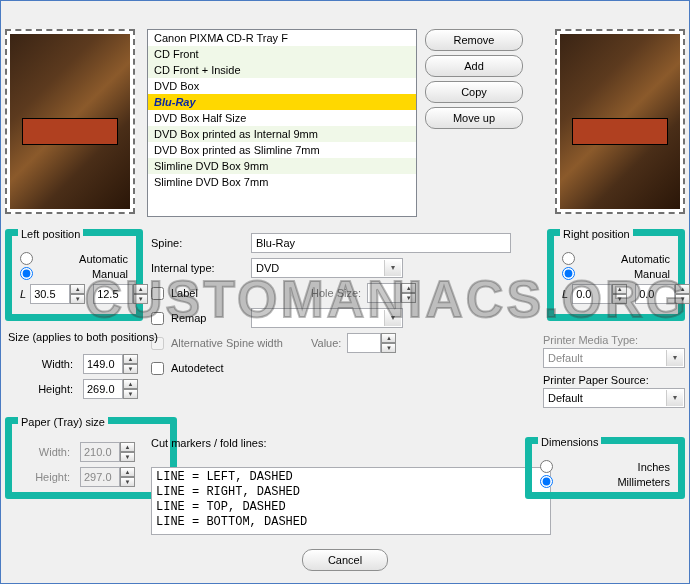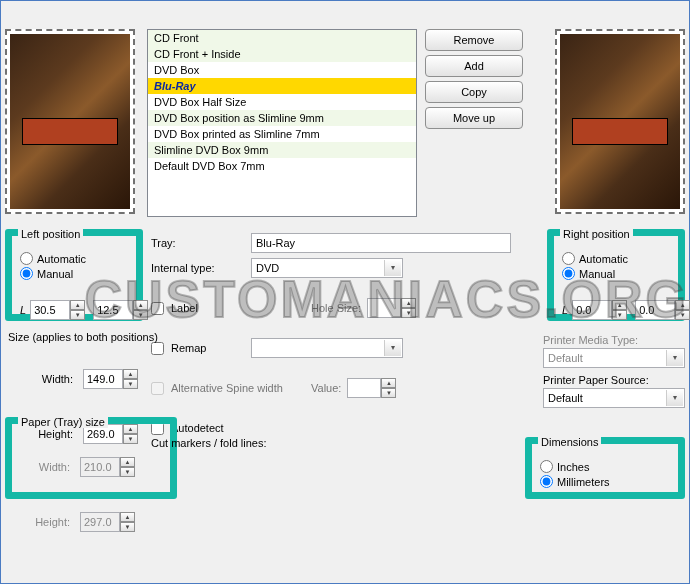--- a/index.html
+++ b/index.html
@@ -18,37 +18,37 @@
 
 .format-list { position: absolute; left: 146px; top: 0; width: 270px; height: 188px; border: 1px solid #828790; background: #fff; overflow-y: auto; }
 .format-item { padding: 1px 6px; line-height: 14px; color: #000; }
 .format-item.alt { background: #f0f8e8; }
 .format-item.selected { background: #ffd800; font-weight: bold; font-style: italic; color: #0a28a0; }
 .format-list::-webkit-scrollbar { width: 17px; }
 .format-list::-webkit-scrollbar-track { background: #f0f0f0; border-left: 1px solid #ccc; }
 .format-list::-webkit-scrollbar-thumb { background: #cdcdcd; border: 1px solid #a0a0a0; border-radius: 2px; }
 
 .side-buttons { position: absolute; left: 424px; top: 0; width: 98px; }
-.btn { display: block; width: 98px; height: 22px; margin-bottom: 4px; background: linear-gradient(to bottom, #fff, #e3e3e3); border: 1px solid #8e8f8f; border-radius: 4px; text-align: center; line-height: 20px; color: #000; }
+.btn { display: block; width: 98px; height: 22px; margin-bottom: 4px; background: linear-gradient(to bottom, #fff, #e3e3e3); border: 1px solid #8e8f8f; border-radius: 10px; text-align: center; line-height: 20px; color: #000; }
 .btn.disabled { color: #777; }
 
 .group { position: absolute; border: 7px solid #14b8a6; border-radius: 3px; padding: 14px 8px 8px 8px; }
 .group-title { position: absolute; top: -8px; left: 6px; background: #f0f0f0; padding: 0 3px; color: #000; }
 .grp-leftpos { left: 4px; top: 200px; width: 138px; height: 92px; }
 .grp-rightpos { right: 4px; top: 200px; width: 138px; height: 92px; }
 .grp-size { left: 4px; top: 302px; width: 172px; height: 72px; border: none; padding-top: 18px; }
 .grp-paper { left: 4px; top: 388px; width: 172px; height: 82px; }
 .grp-dim { right: 4px; top: 408px; width: 160px; height: 62px; }
 
-.radio-row { display: flex; align-items: center; margin: 2px 0; }
+.radio-row { display: flex; align-items: center; margin: 2px 0; justify-content: space-between; }
 .radio-row input[type=radio], .ck-row input[type=checkbox] { margin-right: 4px; }
 .radio-row.disabled span, .row.disabled span, .row.disabled label { color: #777; }
 .spin-pair { display: flex; align-items: center; margin-top: 4px; }
 .spin-label { width: 10px; font-style: italic; }
-.spinner { display: inline-flex; align-items: center; margin: 16px 4px; }
+.spinner { display: inline-flex; align-items: center; margin: 0 4px; }
 .spinner input { width: 40px; height: 20px; border: 1px solid #abadb3; padding: 0 3px; text-align: left; }
 .spinner .arrows { width: 15px; height: 20px; display: flex; flex-direction: column; }
 .spinner .arrows span { flex: 1; border: 1px solid #8e8f8f; background: linear-gradient(to bottom,#fff,#e0e0e0); font-size: 6px; text-align: center; line-height: 8px; color: #444; }
 
 .mid { position: absolute; left: 150px; top: 200px; right: 150px; }
 .row { display: flex; align-items: center; margin: 3px 0; min-height: 22px; }
 .row label { min-width: 100px; color: #000; }
 .txt { border: 1px solid #abadb3; height: 20px; padding: 0 4px; background: #fff; }
 .combo { border: 1px solid #abadb3; height: 20px; padding-left: 4px; padding-right: 18px; background: #fff; position: relative; display: inline-block; line-height: 18px; }
 .combo::after { content: "▾"; position: absolute; right: 1px; top: 1px; width: 16px; height: 16px; text-align: center; line-height: 16px; color: #555; border-left: 1px solid #ccc; background: linear-gradient(to bottom,#fff,#e0e0e0); font-size: 8px; }
@@ -80,29 +80,30 @@
   <div class="content">
 
     <div class="preview preview-left">
         <div class="preview-inner"></div>
       </div>
     <div class="preview preview-right">
         <div class="preview-inner"></div>
       </div>
 
     <div class="format-list">
+        <div class="format-item">Canon PIXMA CD-R Tray F</div>
         <div class="format-item alt">CD Front</div>
         <div class="format-item alt">CD Front + Inside</div>
         <div class="format-item">DVD Box</div>
         <div class="format-item alt selected">Blu-Ray</div>
         <div class="format-item">DVD Box Half Size</div>
-        <div class="format-item alt">DVD Box position as Slimline 9mm</div>
+        <div class="format-item alt">DVD Box printed as Internal 9mm</div>
         <div class="format-item">DVD Box printed as Slimline 7mm</div>
         <div class="format-item alt">Slimline DVD Box 9mm</div>
-        <div class="format-item">Default DVD Box 7mm</div>
+        <div class="format-item">Slimline DVD Box 7mm</div>
       </div>
 
     <div class="side-buttons">
       <div class="btn">Remove</div>
       <div class="btn">Add</div>
       <div class="btn">Copy</div>
       <div class="btn">Move up</div>
     </div>
 
     <div class="group grp-leftpos">
@@ -158,21 +159,21 @@
             <span class="arrows">
               <span>▲</span>
               <span>▼</span>
             </span>
           </span>
       </div>
     </div>
 
     <div class="mid">
       <div class="row">
-          <label>Tray:</label>
+          <label>Spine:</label>
           <input class="txt" style="width: 260px;" value="Blu-Ray">
         </div>
       <div class="row">
           <label>Internal type:</label>
           <span class="combo wide">DVD</span>
         </div>
       <div class="row">
         <div class="ck-row" style="min-width:160px">
             <input type="checkbox" style="">
             <span class="lbl">Label</span>
@@ -269,32 +270,37 @@
           <span class="combo" style="color:#888">Default</span>
         </div>
       <div class="row">
           <label>Printer Paper Source:</label>
           <span class="combo">Default</span>
         </div>
     </div>
 
     <div class="cut-block">
       <div style="margin-bottom:18px">Cut markers / fold lines:</div>
+      <div class="cut-text">LINE = LEFT, DASHED
+LINE = RIGHT, DASHED
+LINE = TOP, DASHED
+LINE = BOTTOM, DASHED</div>
     </div>
 
     <div class="group grp-dim">
       <span class="group-title">Dimensions</span>
       <div class="radio-row">
           <input type="radio" name="dim" style="">
           <span>Inches</span>
         </div>
       <div class="radio-row">
           <input type="radio" name="dim" checked="" style="">
           <span>Millimeters</span>
         </div>
     </div>
 
     <div class="bottom-btns">
+      <div class="btn">Cancel</div>
     </div>
 
     <div class="watermark">CUSTOMANIACS.ORG</div>
   </div>
 </div>
 
 </body></html>

